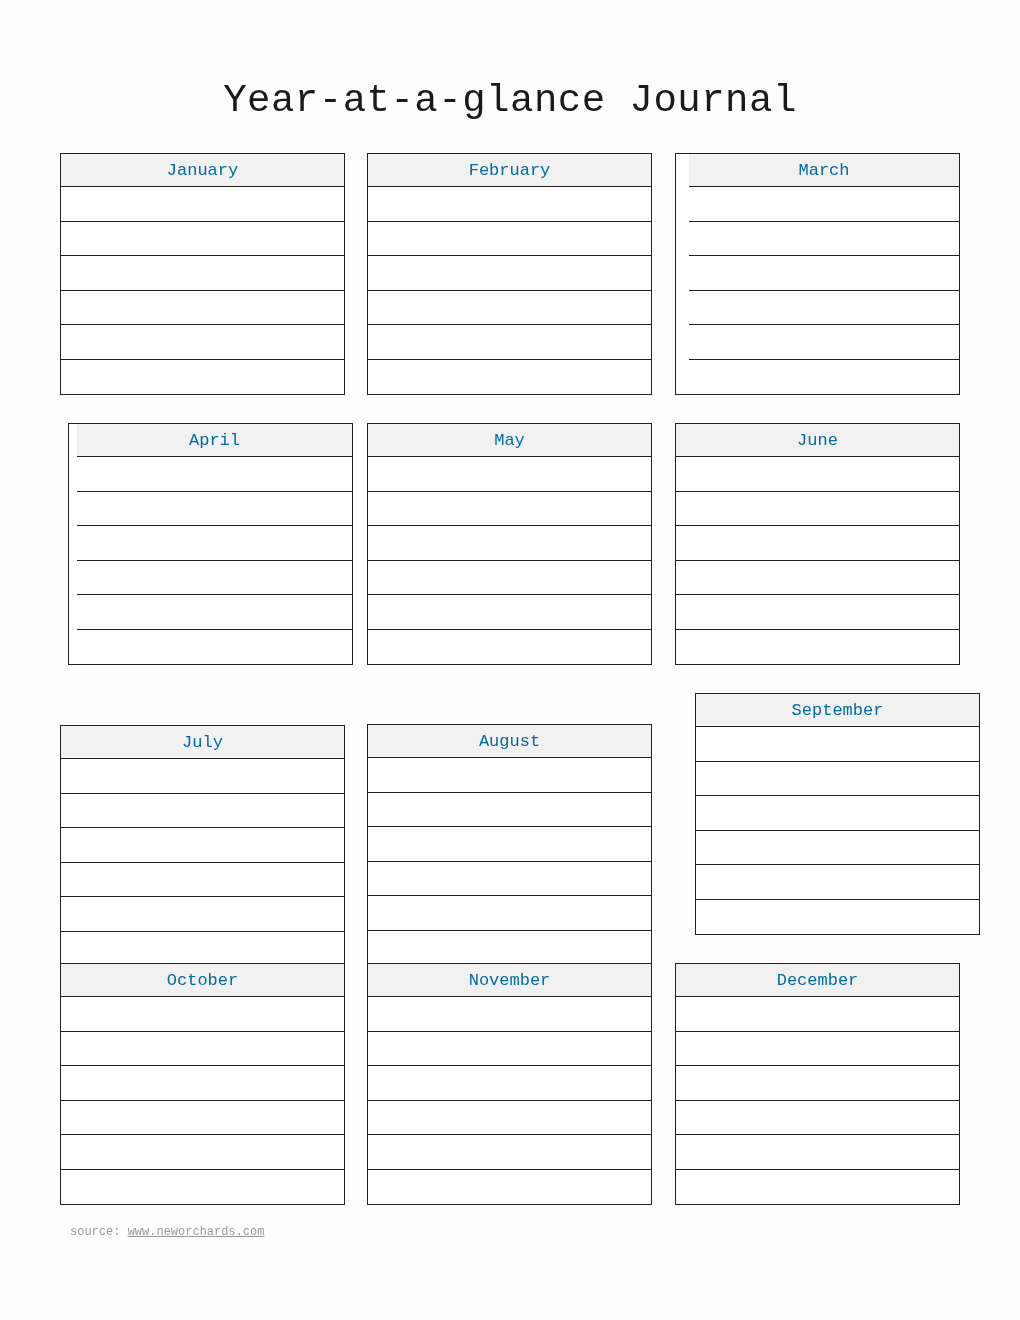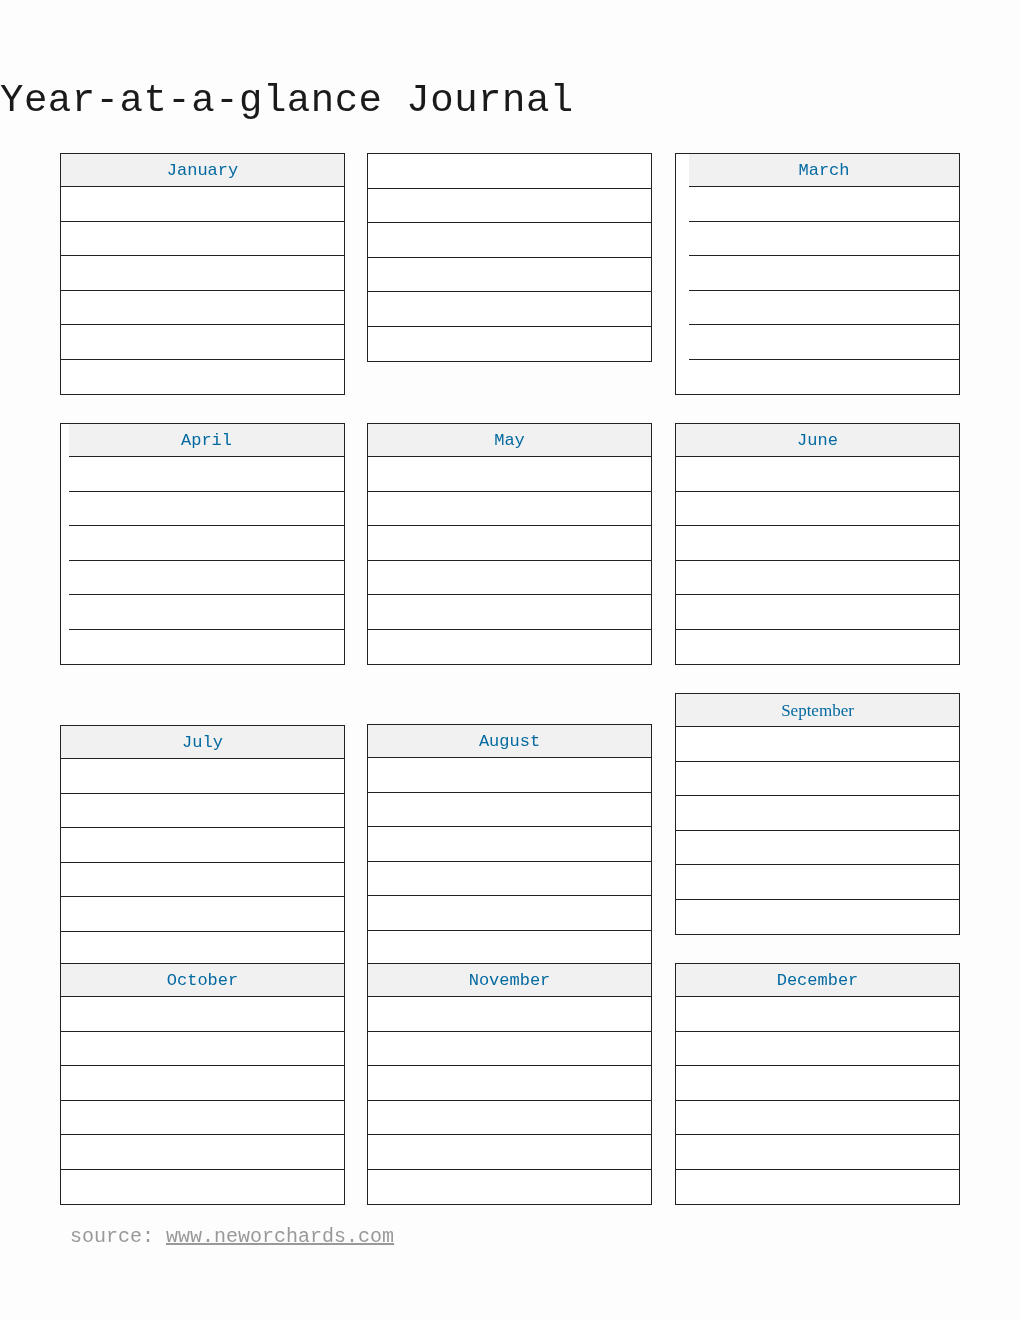--- a/index.html
+++ b/index.html
@@ -2,73 +2,74 @@
 <html><head>
 <meta charset="utf-8">
 <style>
   html, body { margin: 0; padding: 0; }
   body {
     width: 1020px; height: 1320px; background: #fdfdfd; position: relative;
     font-family: "Liberation Mono", "DejaVu Sans Mono", monospace; color: #222;
     overflow: hidden;
   }
   .title {
-    position: absolute; top: 78px; left: 0; width: 1020px; 
+    position: absolute; top: 78px; left: 0; width: 1020px; text-align: center;
     font-size: 39px; letter-spacing: 0.5px; color: #1a1a1a; line-height: 46px;
   }
   .grid { position: absolute; top: 153px; left: 60px; width: 900px; }
   .month {
     position: absolute; width: 285px; border-collapse: collapse;
     border: 1.5px solid #222; box-sizing: border-box; background: #fff;
   }
   .month .hdr {
     height: 33px; background: #f1f1f1; border-bottom: 1.5px solid #222;
     text-align: center; font-size: 17px; line-height: 33px; color: #0369a1;
     box-sizing: border-box;
   }
   .month .row { height: 34.5px; border-bottom: 1.5px solid #222; box-sizing: border-box; }
   .month .row:last-child { border-bottom: none; }
   .source {
-    position: absolute; top: 1225px; left: 70px; font-size: 20px; color: #999;
+    position: absolute; top: 1225px; left: 70px; font-size: 12px; color: #999;
   }
   .source a { color: #999; text-decoration: underline; }
 </style>
 </head>
 <body>
 
 <div class="title">Year-at-a-glance Journal</div>
 
 <div class="grid" id="grid">
     <div class="month" style="left: 0px; top: 0px;">
       <div class="hdr">January</div>
       <div class="row"></div>
       <div class="row"></div>
       <div class="row"></div>
       <div class="row"></div>
       <div class="row"></div>
       <div class="row"></div>
     </div>
     <div class="month" style="left: 307px; top: 0px;">
+      <div class="hdr">February</div>
       <div class="row"></div>
       <div class="row"></div>
       <div class="row"></div>
       <div class="row"></div>
       <div class="row"></div>
       <div class="row"></div>
     </div>
     <div class="month" style="left: 615px; top: 0px; padding-left: 13px;">
       <div class="hdr">March</div>
       <div class="row"></div>
       <div class="row"></div>
       <div class="row"></div>
       <div class="row"></div>
       <div class="row"></div>
       <div class="row"></div>
     </div>
-    <div class="month" style="left: 0px; top: 270px; padding-left: 8px;">
+    <div class="month" style="left: 8px; top: 270px; padding-left: 8px;">
       <div class="hdr">April</div>
       <div class="row"></div>
       <div class="row"></div>
       <div class="row"></div>
       <div class="row"></div>
       <div class="row"></div>
       <div class="row"></div>
     </div>
     <div class="month" style="left: 307px; top: 270px;">
       <div class="hdr">May</div>
@@ -99,21 +100,21 @@
     </div>
     <div class="month" style="left: 307px; top: 540px; margin-top: 31px;">
       <div class="hdr">August</div>
       <div class="row"></div>
       <div class="row"></div>
       <div class="row"></div>
       <div class="row"></div>
       <div class="row"></div>
       <div class="row"></div>
     </div>
-    <div class="month" style="left: 615px; top: 540px; font-family: Liberation Serif, serif;">
+    <div class="month" style="left: 635px; top: 540px;">
       <div class="hdr">September</div>
       <div class="row"></div>
       <div class="row"></div>
       <div class="row"></div>
       <div class="row"></div>
       <div class="row"></div>
       <div class="row"></div>
     </div>
     <div class="month" style="left: 0px; top: 810px;">
       <div class="hdr">October</div>

